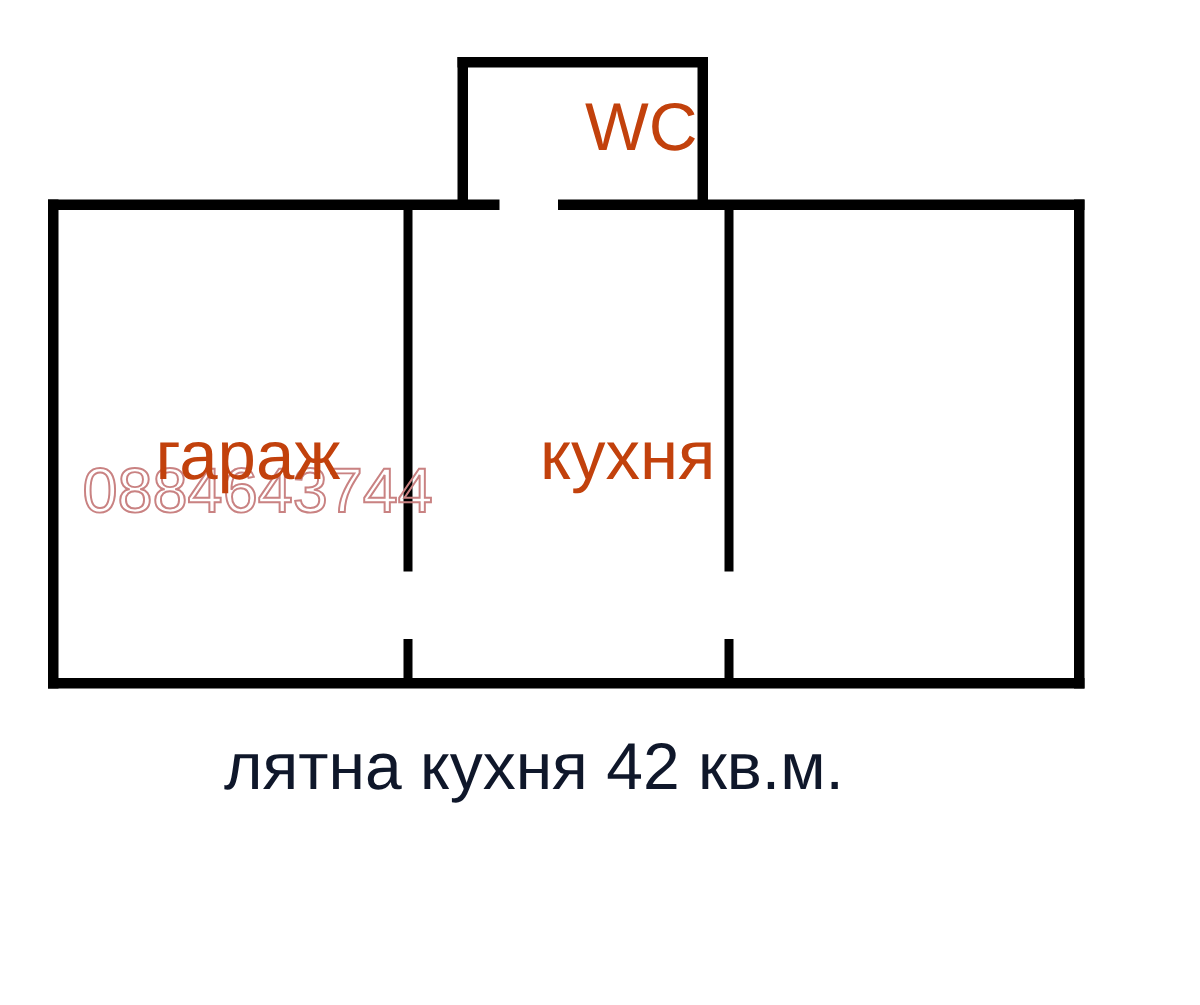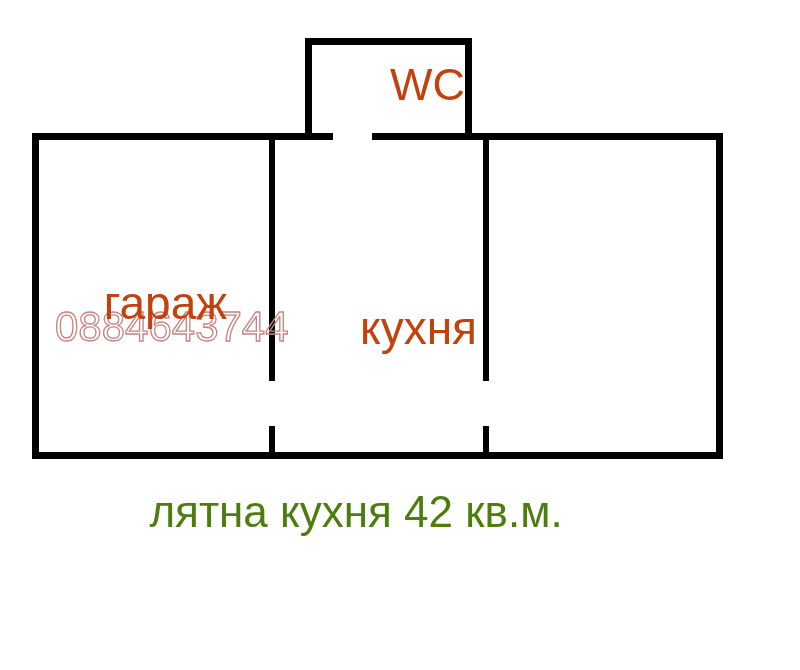--- a/index.html
+++ b/index.html
@@ -38,40 +38,40 @@
   .room-label {
     position: absolute;
     color: #c2410c;
     font-size: 46px;
     line-height: 1;
     text-align: right;
     white-space: nowrap;
   }
   .room-label.wc      { left: 312px; top: 62px;  width: 153px; font-size: 45px; }
   .room-label.garage  { left: 39px;  top: 280px; width: 188px; }
-  .room-label.kitchen { left: 269px; top: 280px; width: 208px; margin-top: 25px; }
+  .room-label.kitchen { left: 269px; top: 280px; width: 208px; }
   .room-label.living  { left: 480px; top: 280px; width: 227px; }
 
   .watermark-svg {
     position: absolute;
     left: 50px;
     top: 302px;
     width: 260px;
     height: 50px;
     overflow: visible;
     pointer-events: none;
   }
 
   .caption {
     position: absolute;
     left: 0;
     top: 490px;
     width: 712px;
     text-align: center;
-    color: #4d7c0f;
+    color: #0f172a;
     font-size: 44px;
     line-height: 1;
     white-space: nowrap;
   }
 </style>
 </head>
 <body>
 
 <div class="canvas">
 

